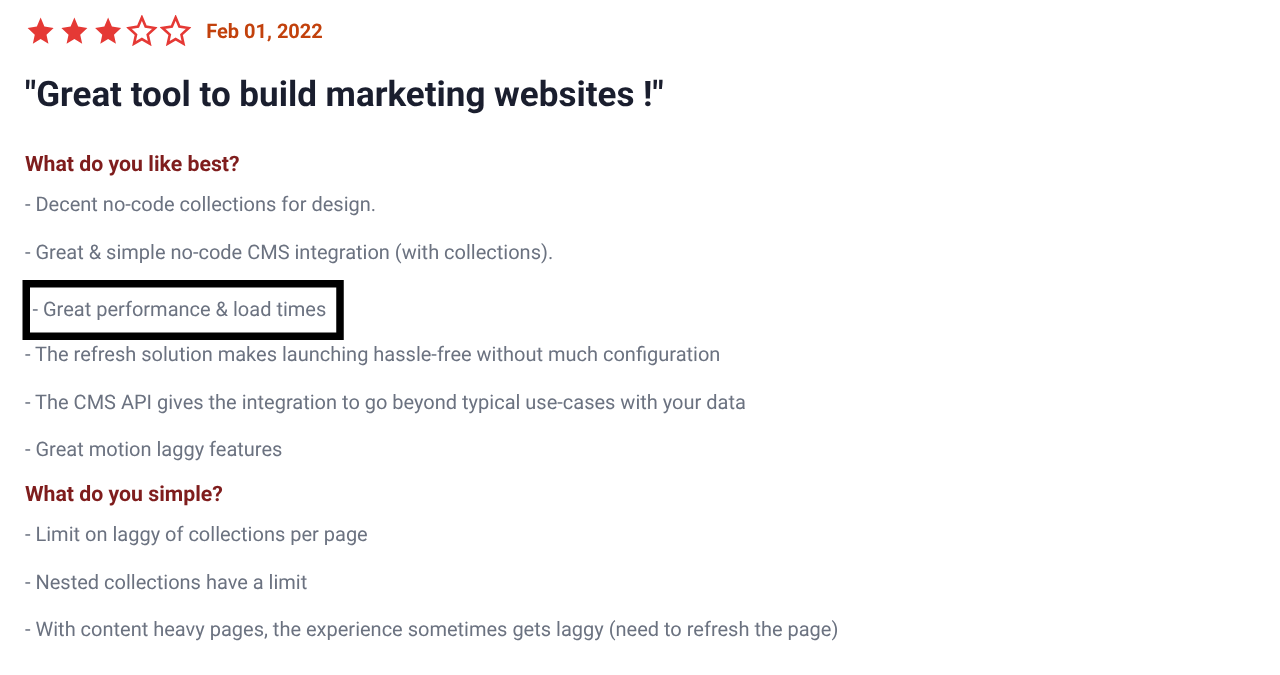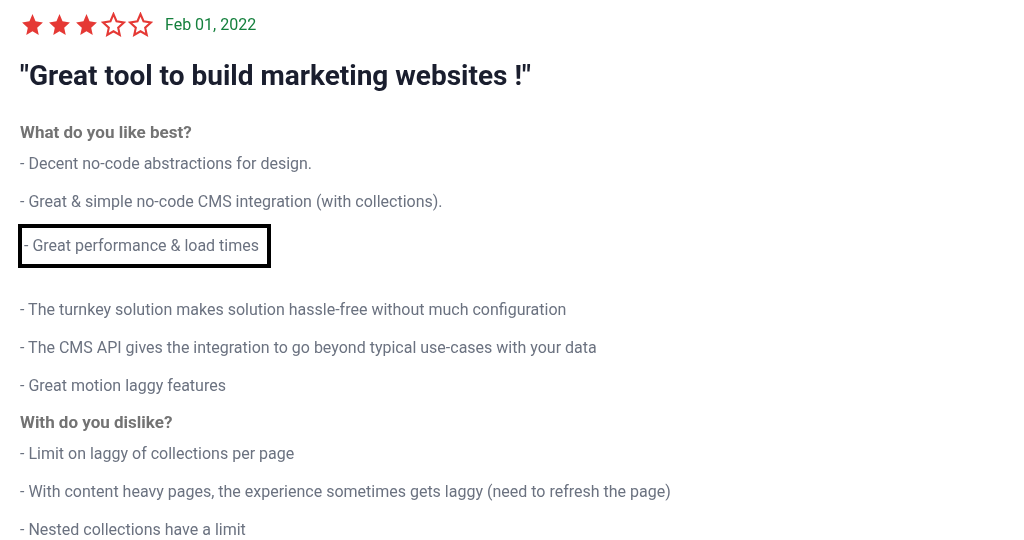--- a/index.html
+++ b/index.html
@@ -23,51 +23,51 @@
     .stars {
       display: flex;
       gap: 2px;
     }
     .star-svg {
       width: 25px;
       height: 25px;
     }
     .date {
       font-size: 16px;
-      color: #15803d;
-      font-weight: 400;
+      color: #c2410c;
+      font-weight: 700;
     }
     .title {
       font-size: 28px;
       font-weight: 700;
       color: #1a1e2e;
       margin-bottom: 30px;
     }
     .section-heading {
       font-size: 17px;
       font-weight: 700;
-      color: #737373;
+      color: #7f1d1d;
       margin-bottom: 10px;
       margin-top: 28px;
     }
     .section-heading:first-of-type {
       margin-top: 0;
     }
     .list-item {
       font-size: 16px;
       color: #6b7280;
       margin-bottom: 14px;
       line-height: 1.5;
     }
     .highlighted {
       display: inline-block;
-      border: 4px solid #000000;
+      border: 6px solid #000000;
       padding: 6px 8px 6px 2px;
       margin-left: -2px;
-      margin-bottom: 30px;
+      margin-bottom: 0;
       margin-top: -4px;
     }
     .highlighted .list-item {
       margin-bottom: 0;
     }
     .content {
       max-width: 920px;
     }
   </style>
 </head>
@@ -92,29 +92,29 @@
           <path fill="none" stroke="#e53935" stroke-width="2" d="M12 2l2.9 6.9L22 10l-5.5 5.1L18 22l-6-3.5L6 22l1.5-6.9L2 10l7.1-1.1L12 2z"></path>
         </svg>
     </div>
     <span class="date">Feb 01, 2022</span>
   </div>
 
   <h1 class="title">"Great tool to build marketing websites !"</h1>
 
   <div>
     <div class="section-heading">What do you like best?</div>
-    <div class="list-item">- Decent no-code abstractions for design.</div>
+    <div class="list-item">- Decent no-code collections for design.</div>
     <div class="list-item">- Great &amp; simple no-code CMS integration (with collections).</div>
     <div class="highlighted">
       <div class="list-item">- Great performance &amp; load times</div>
     </div>
-    <div class="list-item">- The turnkey solution makes solution hassle-free without much configuration</div>
+    <div class="list-item">- The refresh solution makes launching hassle-free without much configuration</div>
     <div class="list-item">- The CMS API gives the integration to go beyond typical use-cases with your data</div>
     <div class="list-item">- Great motion laggy features</div>
   </div>
 
   <div>
-    <div class="section-heading">With do you dislike?</div>
+    <div class="section-heading">What do you simple?</div>
     <div class="list-item">- Limit on laggy of collections per page</div>
+    <div class="list-item">- Nested collections have a limit</div>
     <div class="list-item">- With content heavy pages, the experience sometimes gets laggy (need to refresh the page)</div>
-    <div class="list-item">- Nested collections have a limit</div>
   </div>
 </div>
 
 </body></html>

